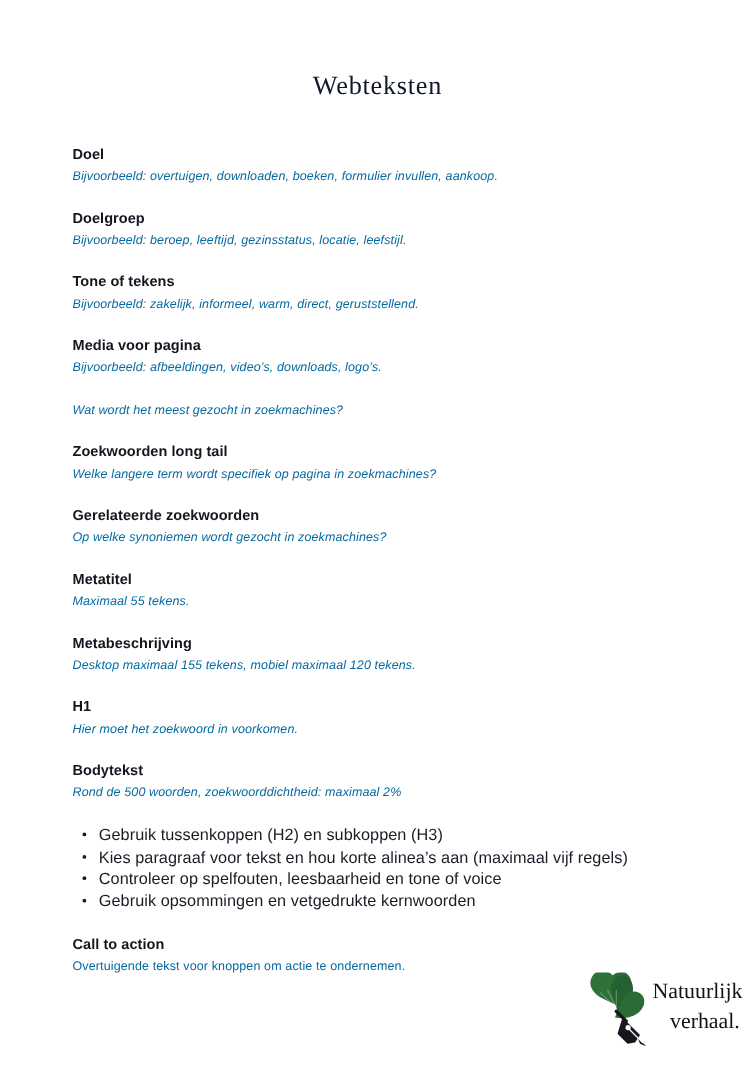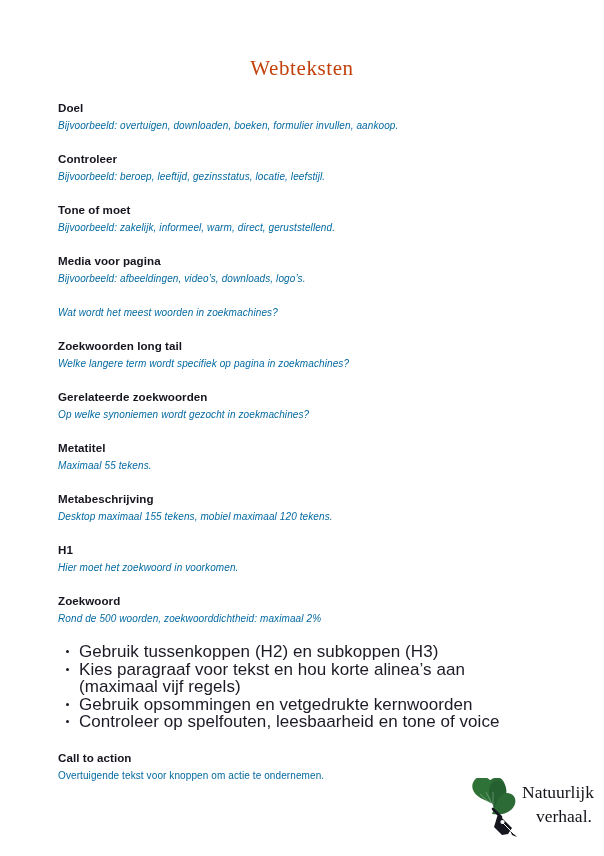--- a/index.html
+++ b/index.html
@@ -22,33 +22,33 @@
     width: 604px;
     height: 856px;
     box-sizing: border-box;
   }
 
   .doc-title {
     font-family: "Liberation Serif", serif;
     font-size: 21px;
     font-weight: 400;
     text-align: center;
-    color: #c2410c;
+    color: #0f172a;
     letter-spacing: 0.6px;
     margin: 0;
     position: absolute;
     top: 56px;
     left: 0;
     right: 0;
   }
 
   .content {
     position: absolute;
     left: 58px;
-    top: 100px;
+    top: 116px;
     width: 490px;
   }
 
   .section {
     margin-bottom: 17px;
   }
 
   .section-label {
     font-size: 11.6px;
     font-weight: bold;
@@ -72,21 +72,21 @@
 
   .bullet-list {
     list-style: none;
     margin: 16px 0 0 0;
     padding: 0;
   }
 
   .bullet-list li {
     position: relative;
     padding-left: 21px;
-    font-size: 17px;
+    font-size: 13px;
     line-height: 17.5px;
     color: #1b1b26;
     letter-spacing: 0.05px;
   }
 
   .bullet-list li .dot {
     position: absolute;
     left: 8px;
     top: 7px;
     width: 3.4px;
@@ -137,36 +137,36 @@
   <h1 class="doc-title">Webteksten</h1>
 
   <div class="content">
 
     <div class="section">
       <div class="section-label">Doel</div>
       <div class="section-value">Bijvoorbeeld: overtuigen, downloaden, boeken, formulier invullen, aankoop.</div>
     </div>
 
     <div class="section">
-      <div class="section-label">Controleer</div>
+      <div class="section-label">Doelgroep</div>
       <div class="section-value">Bijvoorbeeld: beroep, leeftijd, gezinsstatus, locatie, leefstijl.</div>
     </div>
 
     <div class="section">
-      <div class="section-label">Tone of moet</div>
+      <div class="section-label">Tone of tekens</div>
       <div class="section-value">Bijvoorbeeld: zakelijk, informeel, warm, direct, geruststellend.</div>
     </div>
 
     <div class="section">
       <div class="section-label">Media voor pagina</div>
       <div class="section-value">Bijvoorbeeld: afbeeldingen, video’s, downloads, logo’s.</div>
     </div>
 
     <div class="section">
-      <div class="section-value">Wat wordt het meest woorden in zoekmachines?</div>
+      <div class="section-value">Wat wordt het meest gezocht in zoekmachines?</div>
     </div>
 
     <div class="section">
       <div class="section-label">Zoekwoorden long tail</div>
       <div class="section-value">Welke langere term wordt specifiek op pagina in zoekmachines?</div>
     </div>
 
     <div class="section">
       <div class="section-label">Gerelateerde zoekwoorden</div>
       <div class="section-value">Op welke synoniemen wordt gezocht in zoekmachines?</div>
@@ -181,38 +181,38 @@
       <div class="section-label">Metabeschrijving</div>
       <div class="section-value">Desktop maximaal 155 tekens, mobiel maximaal 120 tekens.</div>
     </div>
 
     <div class="section">
       <div class="section-label">H1</div>
       <div class="section-value">Hier moet het zoekwoord in voorkomen.</div>
     </div>
 
     <div class="section">
-      <div class="section-label">Zoekwoord</div>
+      <div class="section-label">Bodytekst</div>
       <div class="section-value">Rond de 500 woorden, zoekwoorddichtheid: maximaal 2%</div>
       <ul class="bullet-list">
         <li>
           <span class="dot"></span>
           <span>Gebruik tussenkoppen (H2) en subkoppen (H3)</span>
         </li>
         <li>
           <span class="dot"></span>
           <span>Kies paragraaf voor tekst en hou korte alinea’s aan (maximaal vijf regels)</span>
         </li>
         <li>
           <span class="dot"></span>
+          <span>Controleer op spelfouten, leesbaarheid en tone of voice</span>
+        </li>
+        <li>
+          <span class="dot"></span>
           <span>Gebruik opsommingen en vetgedrukte kernwoorden</span>
-        </li>
-        <li>
-          <span class="dot"></span>
-          <span>Controleer op spelfouten, leesbaarheid en tone of voice</span>
         </li>
       </ul>
     </div>
 
     <div class="section cta">
       <div class="section-label">Call to action</div>
       <div class="section-value plain">Overtuigende tekst voor knoppen om actie te ondernemen.</div>
     </div>
 
   </div>

